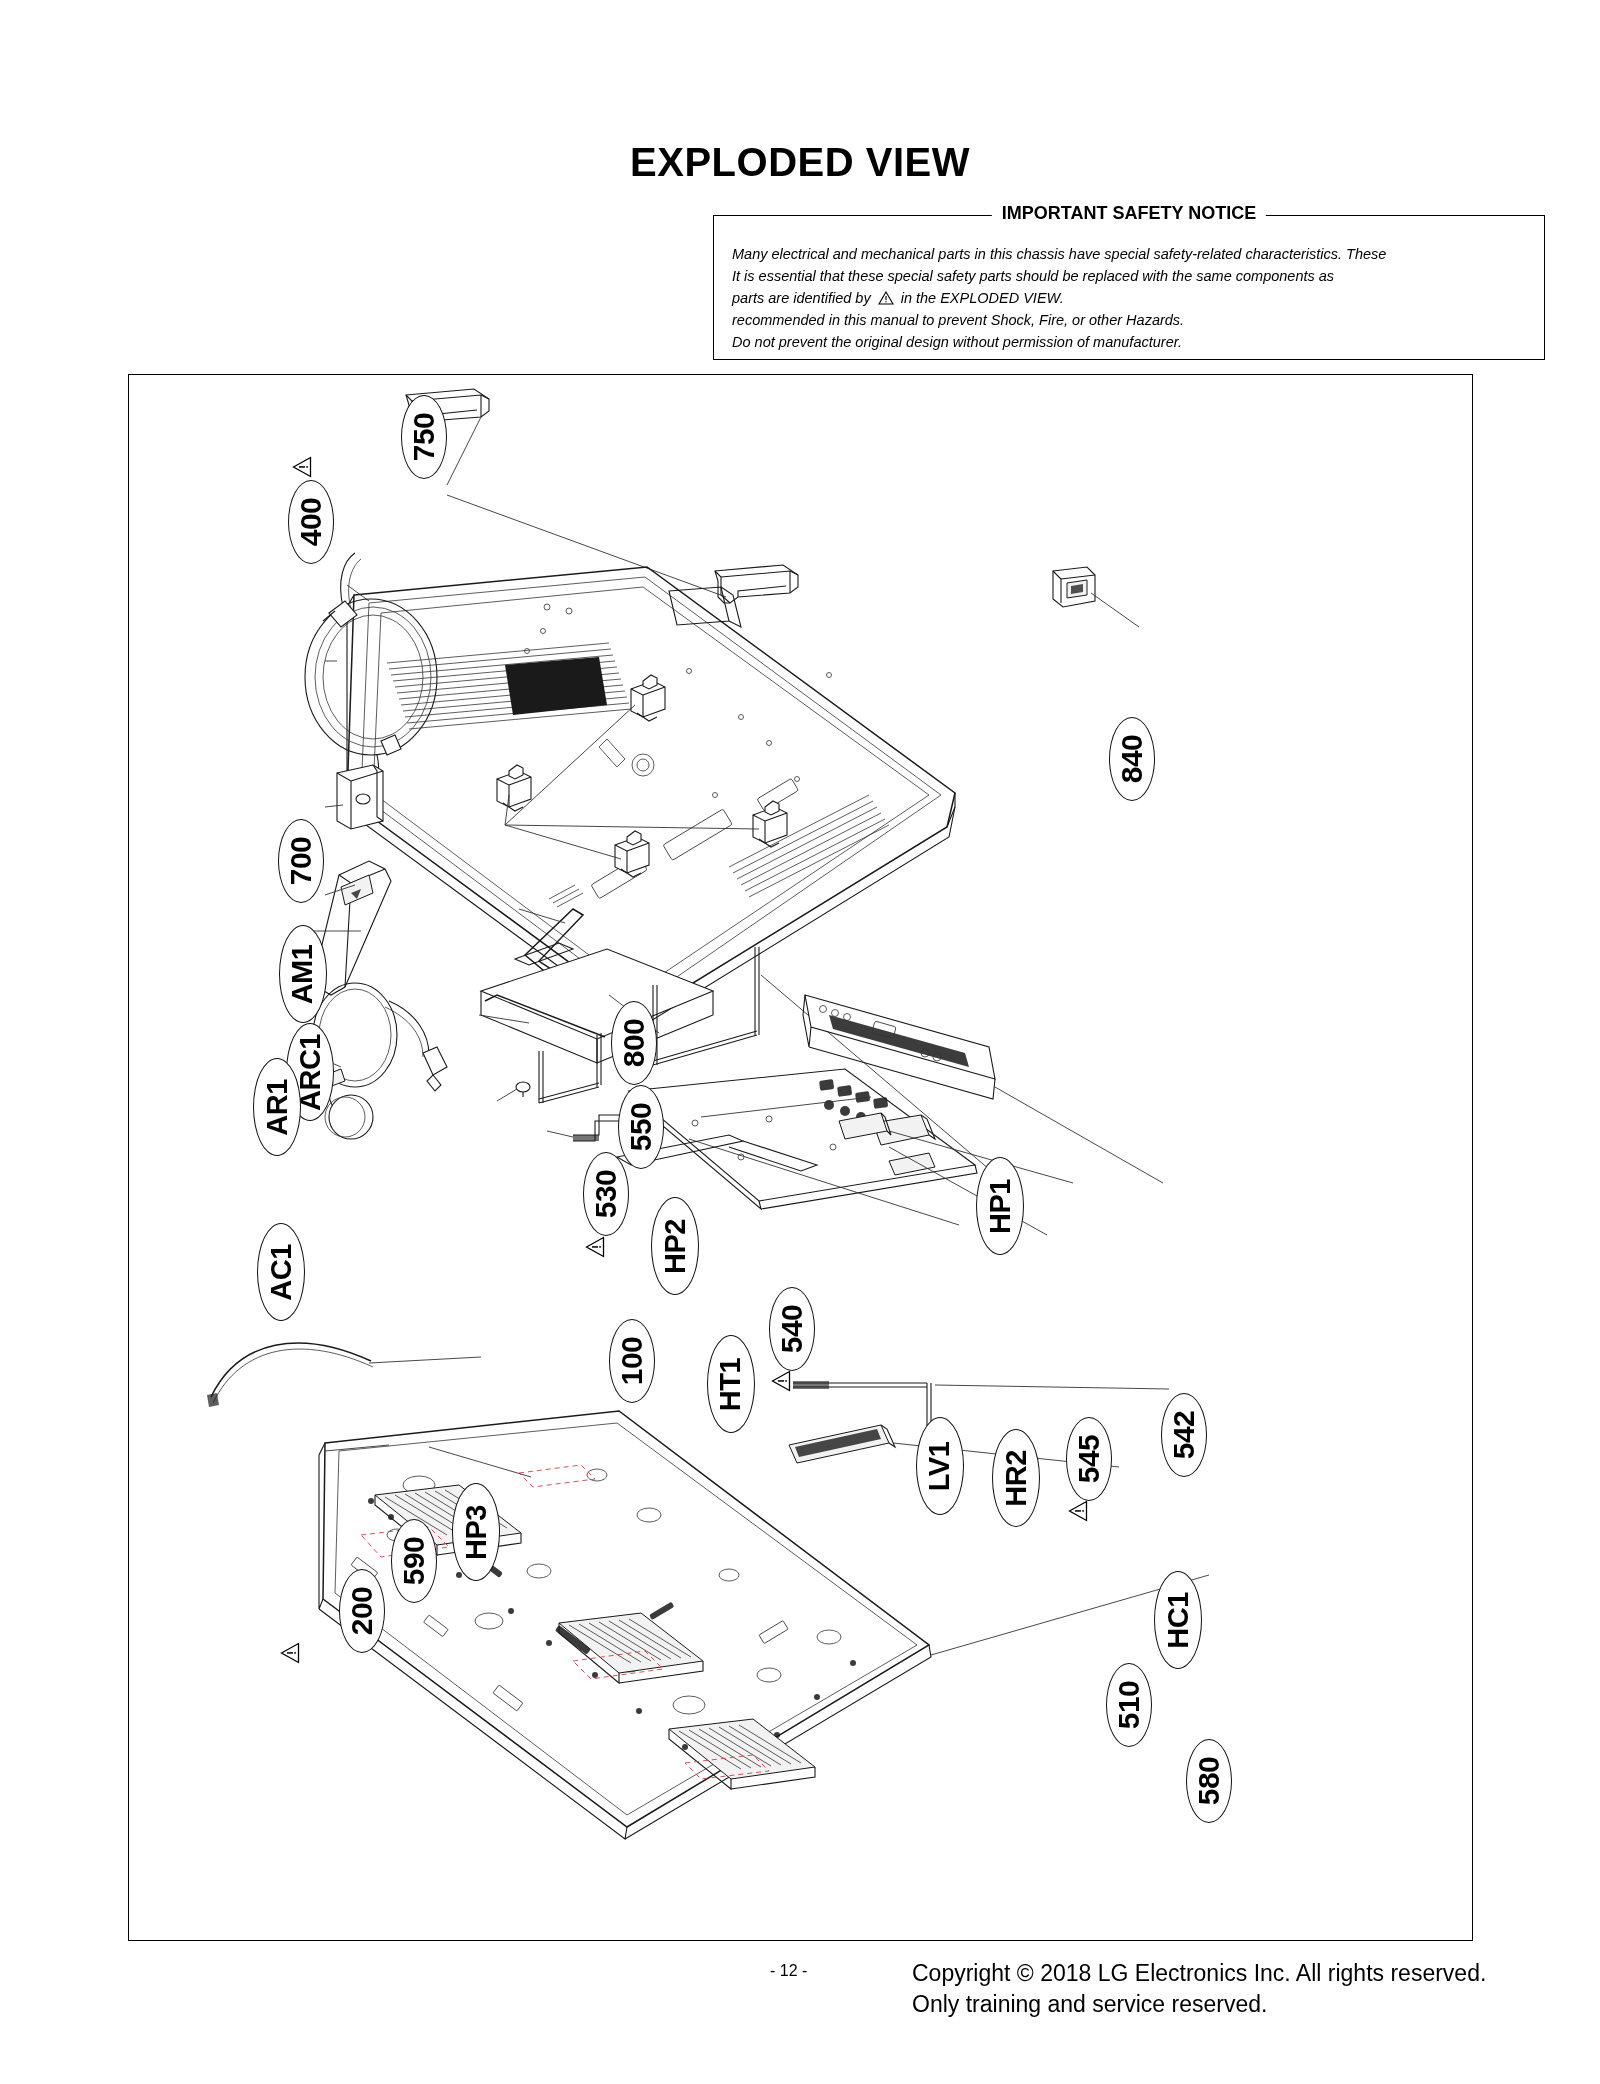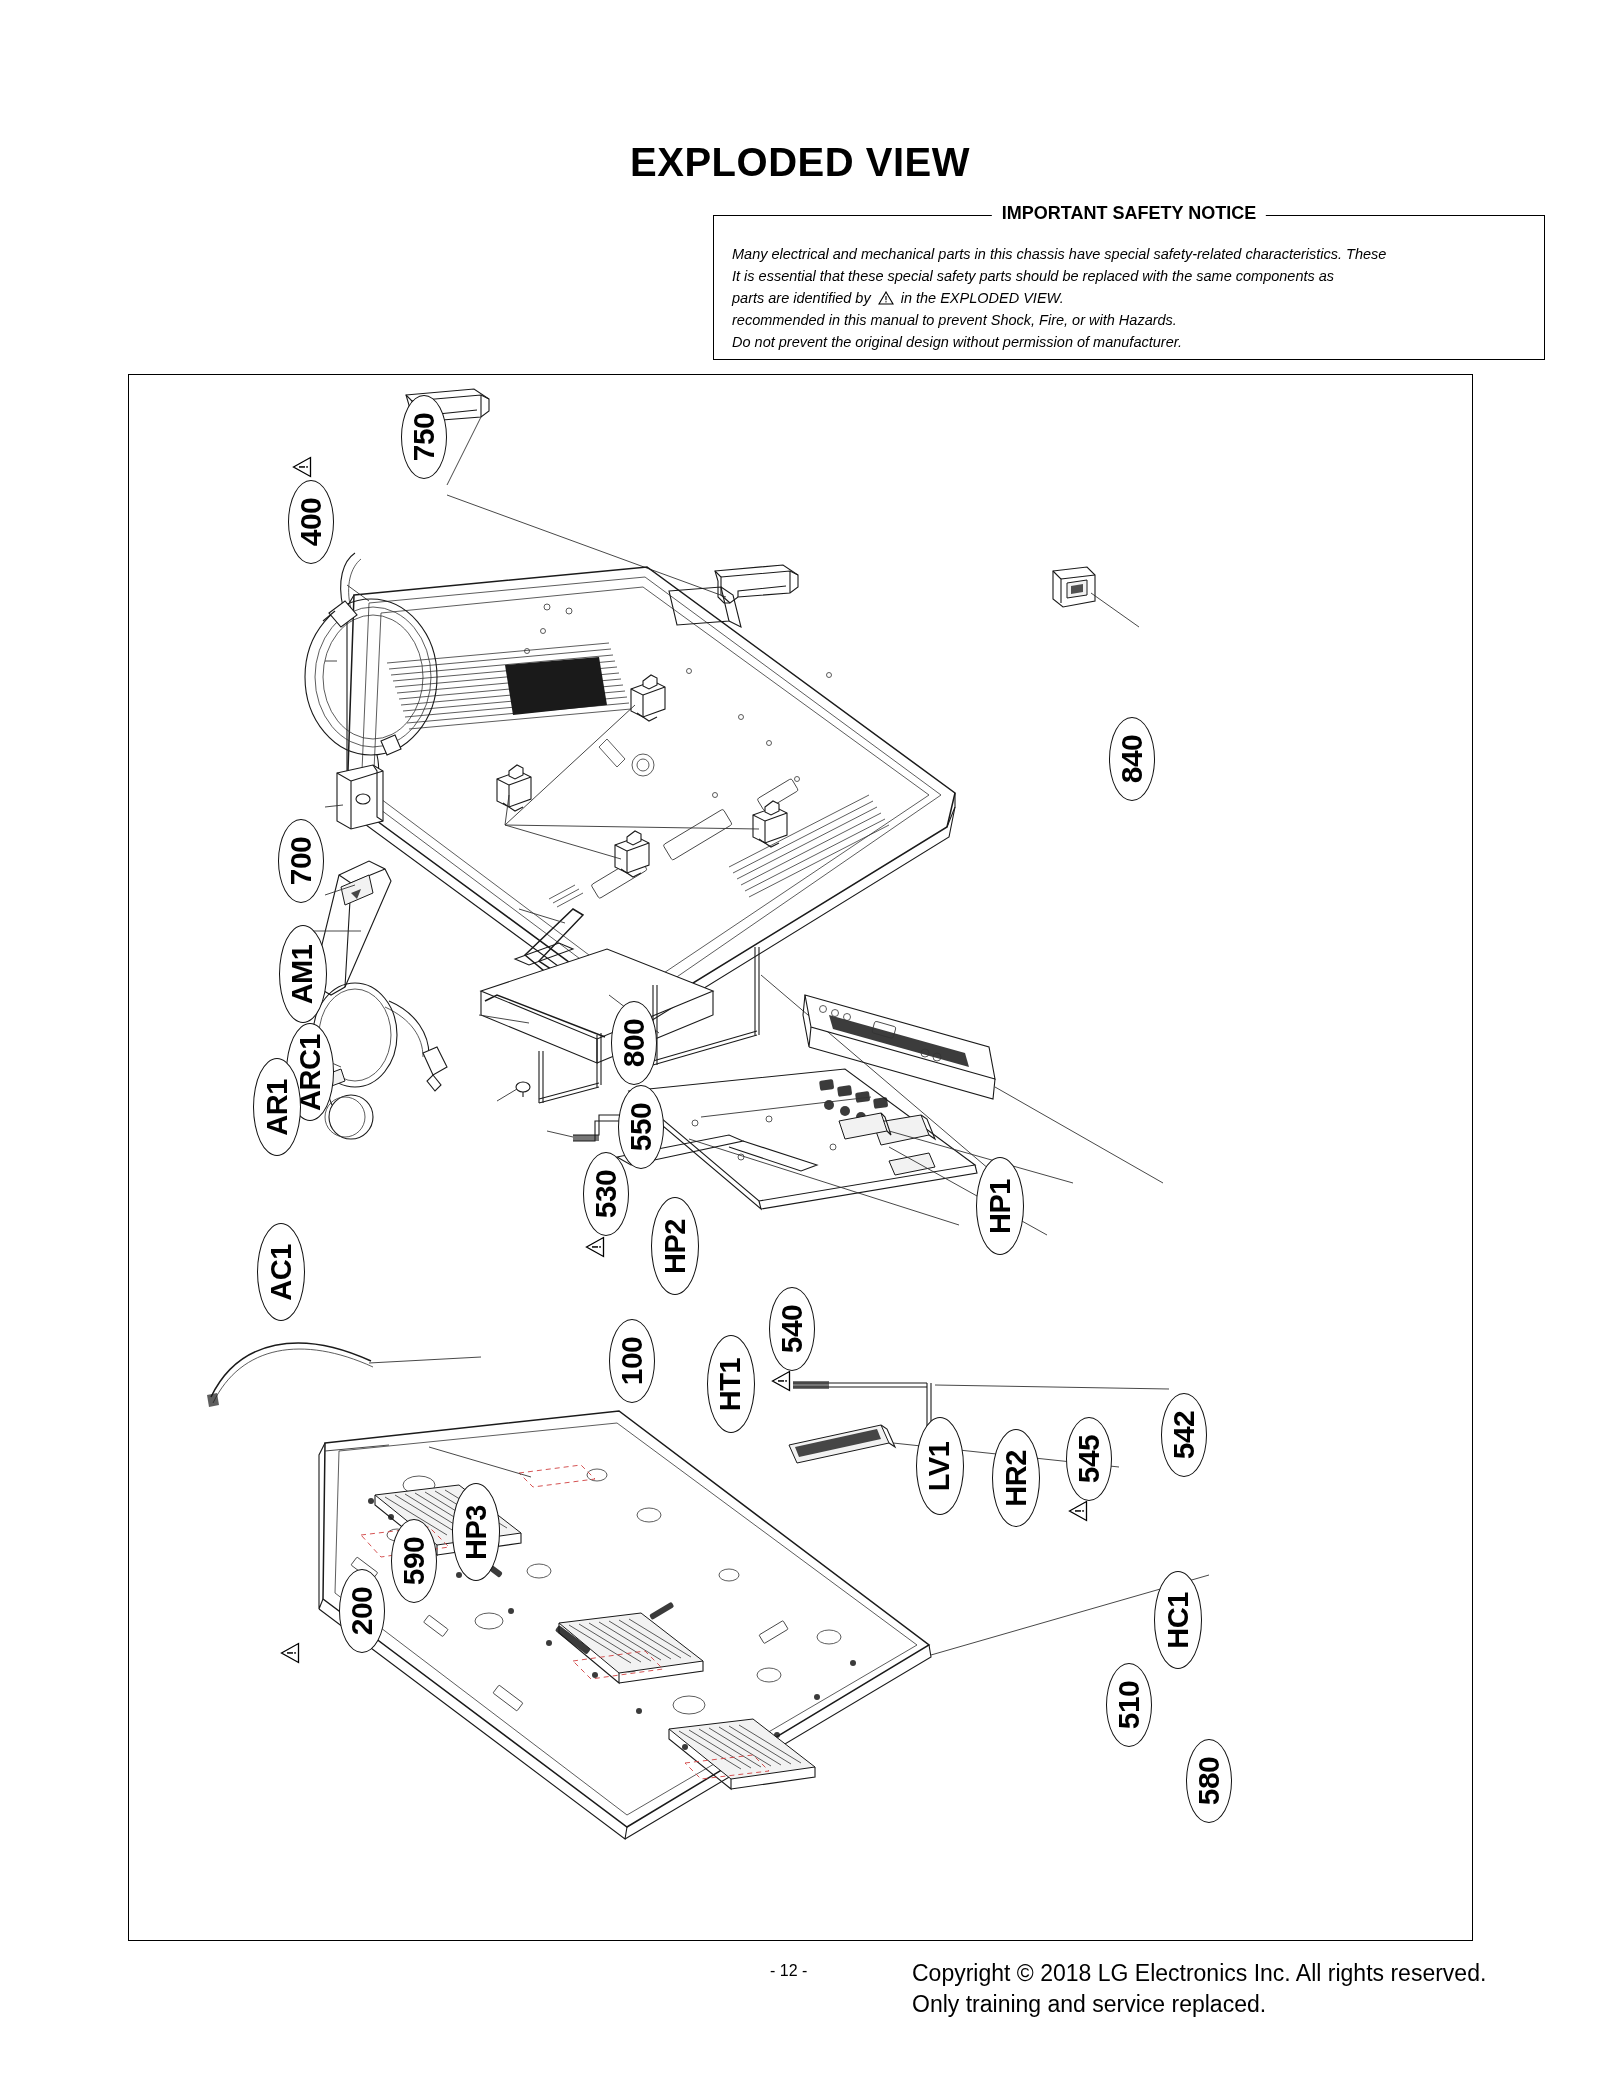--- a/index.html
+++ b/index.html
@@ -98,21 +98,21 @@
         <span>parts are identified by</span>
         <span class="inline-warn warn-tri">
           <svg width="16" height="14" viewBox="0 0 16 14">
             <path d="M8 1 L15 13 L1 13 Z" fill="none" stroke="#000" stroke-width="1.1"></path>
             <rect x="7.45" y="5" width="1.1" height="4.2" fill="#000"></rect>
             <rect x="7.45" y="10.2" width="1.1" height="1.2" fill="#000"></rect>
           </svg>
         </span>
         <span>in the EXPLODED VIEW.</span>
       </div>
-      <div class="safety-line">recommended in this manual to prevent Shock, Fire, or with Hazards.</div>
+      <div class="safety-line">recommended in this manual to prevent Shock, Fire, or other Hazards.</div>
       <div class="safety-line">Do not prevent the original design without permission of manufacturer.</div>
     </div>
   </div>
 
   <div id="diagram-frame">
 
     <svg id="diagram-svg" width="1345" height="1567" viewBox="0 0 1345 1567">
       <defs>
         <style>
           .ln{fill:none;stroke:#1a1a1a;stroke-width:1.1;}
@@ -679,17 +679,17 @@
     <div class="callout" style="left:1057px;top:1364px;">
       <span>580</span>
     </div>
 
   </div>
 
   <div id="footer">
     <div id="page-number">- 12 -</div>
     <div id="copyright">
       <div>Copyright © 2018 LG Electronics Inc. All rights reserved.</div>
-      <div>Only training and service replaced.</div>
+      <div>Only training and service reserved.</div>
     </div>
   </div>
 
 </div>
 
 </body></html>

